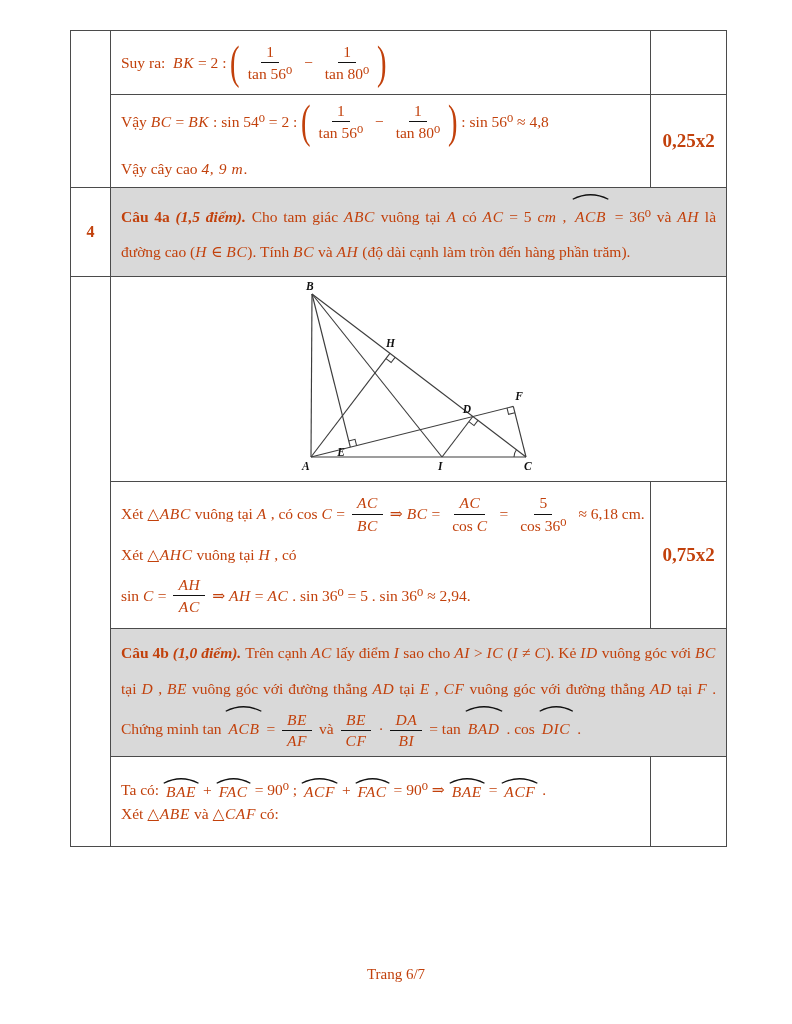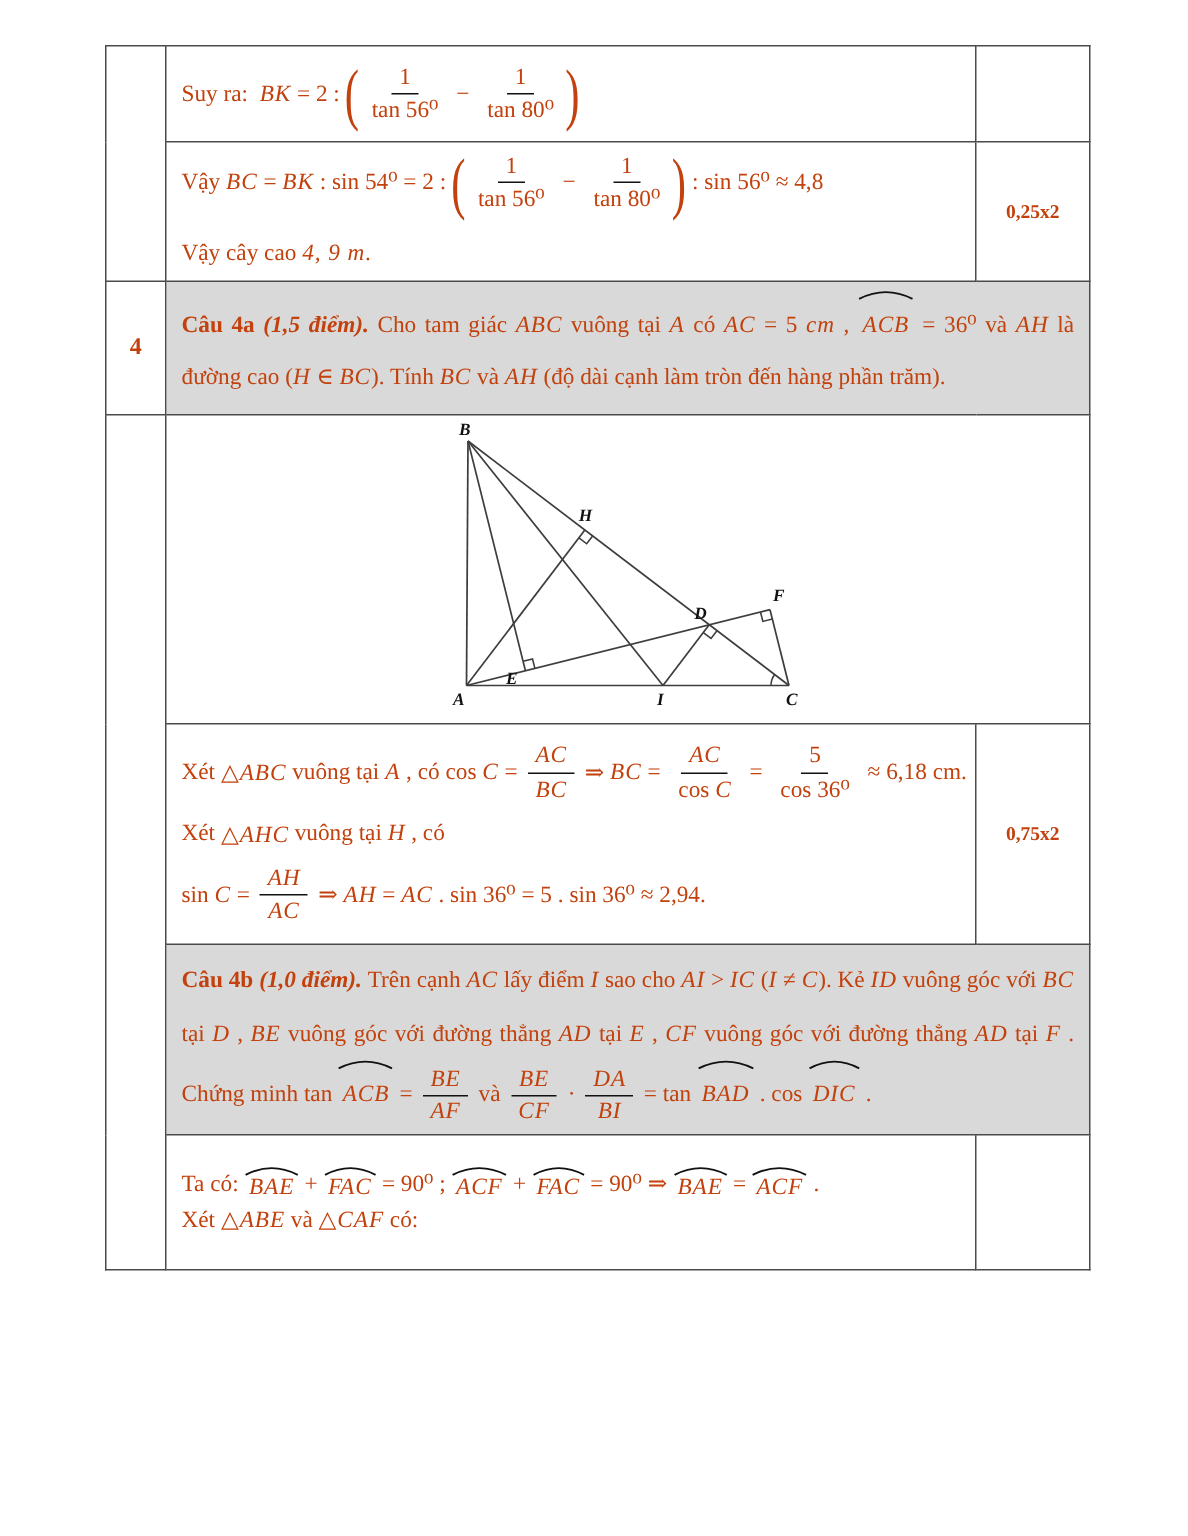--- a/index.html
+++ b/index.html
@@ -4,21 +4,21 @@
 <style>
   html,body{margin:0;padding:0;background:#e8e8e8;}
   .page{position:relative;width:792px;height:1024px;background:#ffffff;
         font-family:"Liberation Serif","DejaVu Serif",serif;color:#c2410c;overflow:hidden;}
   table.answer{position:absolute;left:70px;top:30px;width:656px;
         border-collapse:collapse;table-layout:fixed;}
   table.answer td{border:1px solid #4b4b4b;overflow:hidden;}
   td.qcol{text-align:center;vertical-align:middle;font-weight:bold;font-size:16px;}
   td.content{padding:6px 10px;vertical-align:middle;font-size:15.5px;}
   td.gray{background:#d9d9d9;}
-  td.score{text-align:center;vertical-align:middle;font-weight:bold;font-size:13px;
+  td.score{text-align:center;vertical-align:middle;font-weight:bold;font-size:19px;
            font-family:"Liberation Serif","DejaVu Serif",serif;}
   td.figcell{text-align:center;vertical-align:middle;padding:2px;}
 
   .stack{display:flex;flex-direction:column;justify-content:center;height:100%;}
   .gap-md{gap:14px;} .gap-sm{gap:8px;} .gap-lg{}
 
   
   .fline{display:flex;align-items:center;min-height:24px;}
   .fline > span{white-space:pre;}
   
@@ -242,13 +242,14 @@
                 <span class="tk-var">△CAF</span>
                 <span class="tk-txt"> có:</span>
               </div>
         </div>
       </td>
       <td class="score"></td>
     </tr>
   </tbody>
     </table>
 
+  <div class="footer">Trang 6/7</div>
 </div>
 
 </body></html>

